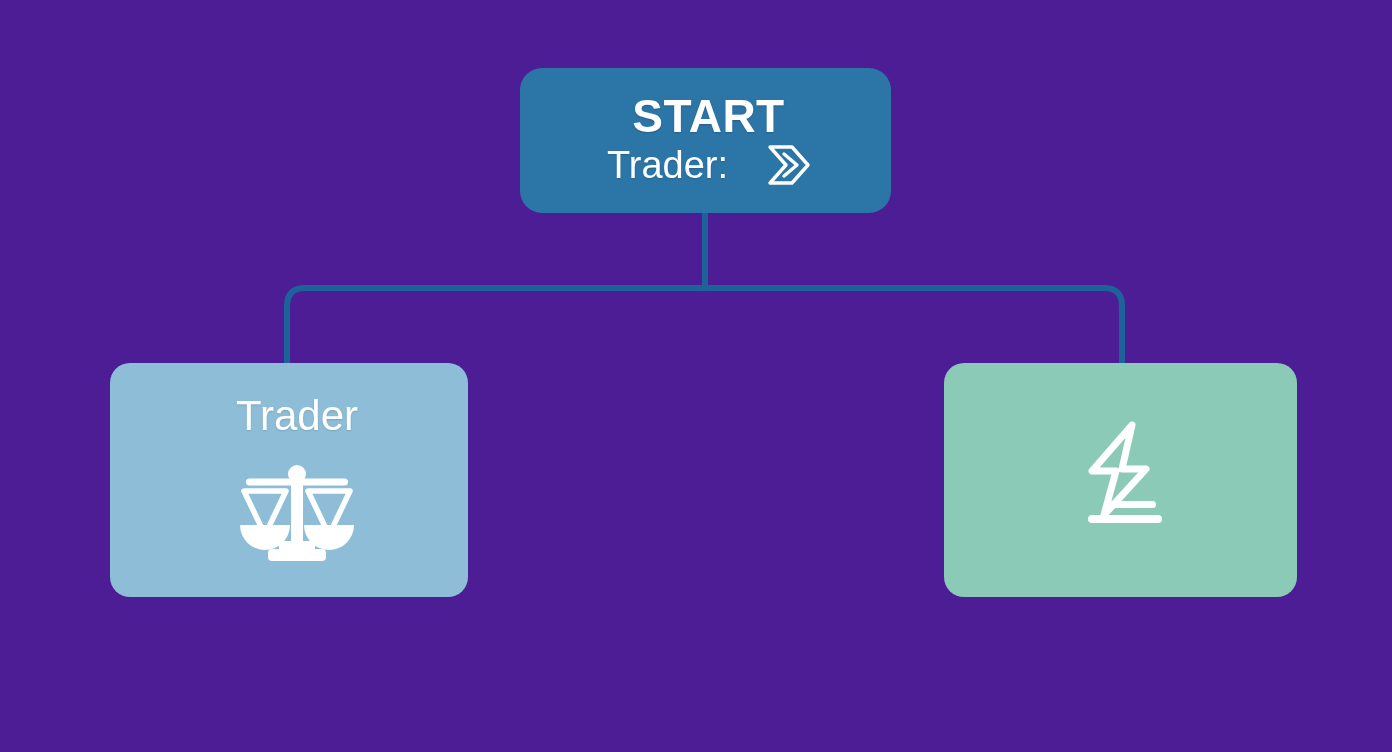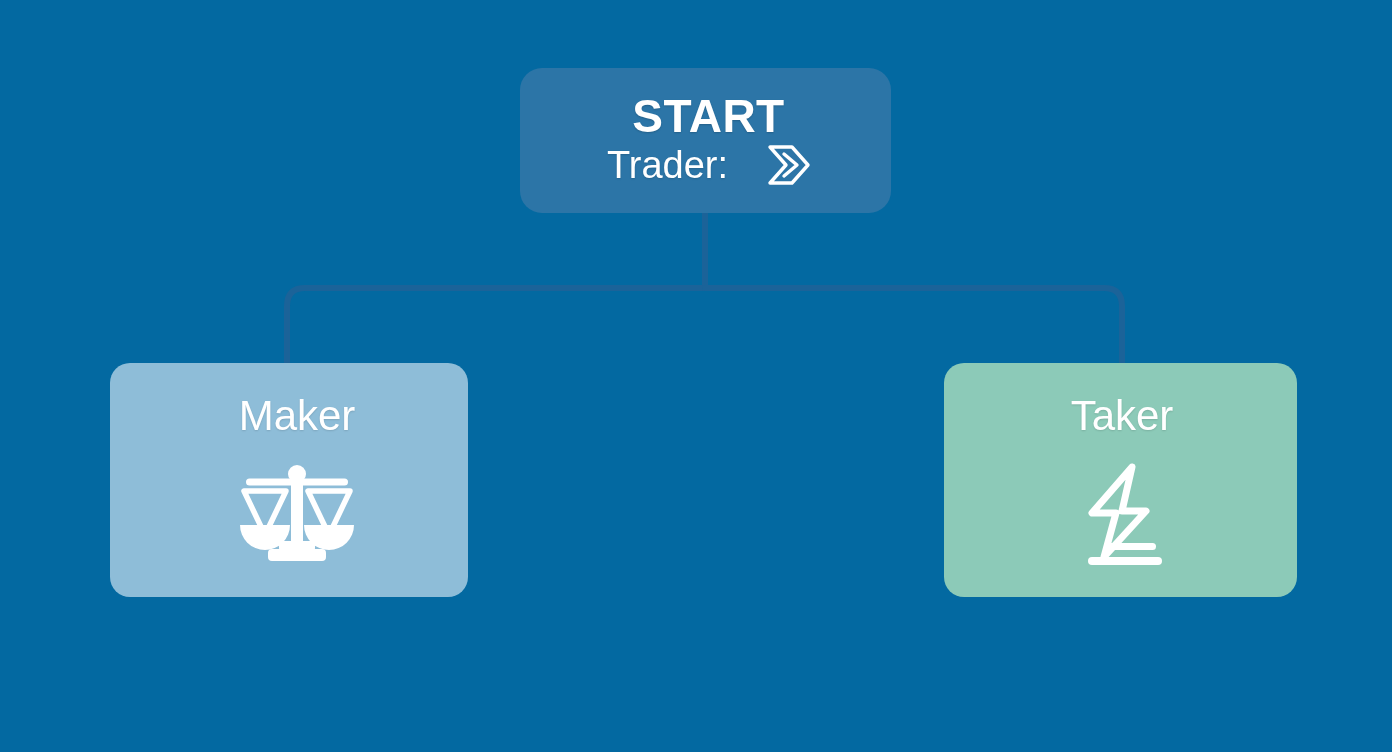--- a/index.html
+++ b/index.html
@@ -7,21 +7,21 @@
     padding: 0;
     background: #ffffff;
   }
   body {
     font-family: "Liberation Sans", sans-serif;
   }
   #canvas {
     position: relative;
     width: 1392px;
     height: 752px;
-    background: #0369a1;
+    background: #4c1d95;
     overflow: hidden;
   }
   .connectors {
     position: absolute;
     left: 0;
     top: 0;
     width: 1392px;
     height: 752px;
     pointer-events: none;
   }
@@ -150,21 +150,21 @@
         <svg class="chevron-icon" viewBox="0 0 52 48" aria-hidden="true">
           <path d="M 8 6 L 30 6 L 46 24 L 30 42 L 8 42 L 24 24 Z" fill="none" stroke="#ffffff" stroke-width="3.4" stroke-linejoin="round" stroke-linecap="round"></path>
           <path d="M 22 13 L 35 24 L 22 35" fill="none" stroke="#ffffff" stroke-width="3.4" stroke-linejoin="round" stroke-linecap="round"></path>
         </svg>
       </div>
     </div>
   </div>
 
   <div class="node" id="node-maker">
     <div class="leaf-content" id="maker-content">
-      <div class="leaf-label">Maker</div>
+      <div class="leaf-label">Trader</div>
       <svg class="leaf-icon scale-icon" viewBox="0 0 118 104" aria-hidden="true">
         <g fill="#ffffff">
 
           <circle cx="59" cy="13" r="9"></circle>
 
           <rect x="8" y="17.5" width="102" height="7" rx="3.5"></rect>
 
           <rect x="53" y="20" width="12" height="72" rx="2"></rect>
 
           <rect x="30" y="88" width="58" height="12" rx="4"></rect>
@@ -175,21 +175,20 @@
 
           <path d="M 70 30 L 112 30 L 91 74 Z" fill="none" stroke="#ffffff" stroke-width="5.5" stroke-linejoin="round"></path>
           <path d="M 66 64 A 25 25 0 0 0 116 64 Z"></path>
         </g>
       </svg>
     </div>
   </div>
 
   <div class="node" id="node-taker">
     <div class="leaf-content" id="taker-content">
-      <div class="leaf-label">Taker</div>
       <svg class="leaf-icon bolt-icon" viewBox="0 0 104 110" aria-hidden="true">
         <path d="M 62 6 L 22 52 L 46 52 L 34 96 L 76 50 L 52 50 Z" fill="none" stroke="#ffffff" stroke-width="7" stroke-linejoin="round" stroke-linecap="round"></path>
         <rect x="36" y="82" width="50" height="7" rx="3.5" fill="#ffffff"></rect>
         <rect x="18" y="96" width="74" height="8" rx="4" fill="#ffffff"></rect>
       </svg>
     </div>
   </div>
 
 </div>
 

